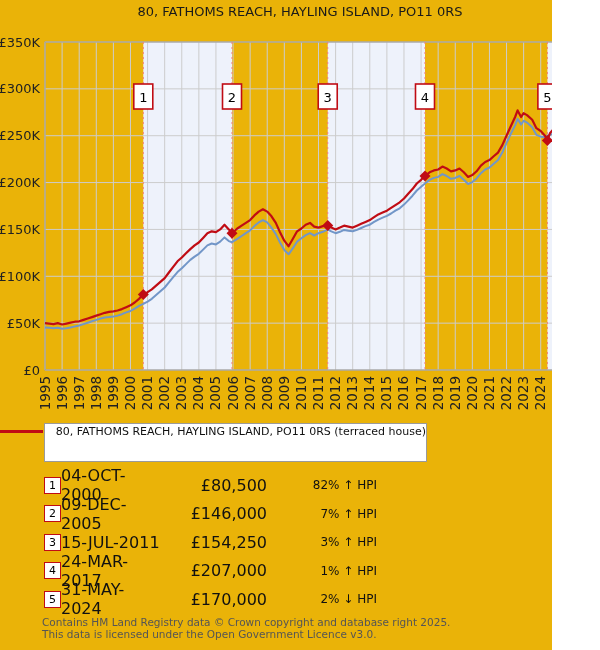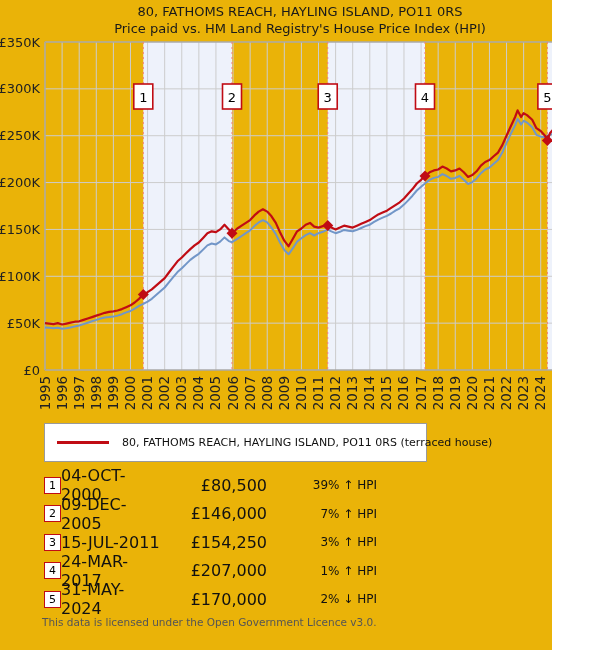--- a/index.html
+++ b/index.html
@@ -2,41 +2,40 @@
 <html><head>
 <meta charset="utf-8">
 <style>
   html,body{margin:0;padding:0;background:#fff;}
   .page{position:relative;width:552px;height:650px;background:#eab308;overflow:hidden;
         font-family:"DejaVu Sans","Liberation Sans",sans-serif;color:#1a1a1a;}
   .title-block{position:absolute;top:3px;left:0;width:600px;text-align:center;}
   .title-line{font-size:13px;line-height:17px;color:#1a1a1a;}
   #chart-svg{position:absolute;top:0;left:0;}
   .legend-box{position:absolute;left:44px;top:423px;width:381px;height:37px;
-              border:1px solid #9a9a9a;background:#fff;display:flex;flex-direction:column;justify-content:center;gap:17px;}
+              border:1px solid #9a9a9a;background:#fff;display:flex;flex-direction:row;justify-content:flex-end;gap:17px;}
   .legend-row{display:flex;align-items:center;height:14px;}
   .legend-swatch{width:52px;height:3px;margin-left:12px;margin-right:13px;flex:0 0 auto;}
   .legend-label{font-size:11px;white-space:nowrap;color:#111;}
   .txn-table{position:absolute;left:44px;top:471px;width:340px;}
   .txn-row{display:flex;align-items:center;height:28.5px;}
   .txn-num{flex:0 0 auto;width:15px;height:15px;border:1px solid #c00c14;color:#000;
            font-size:11px;display:flex;align-items:center;justify-content:center;background:#fff;}
   .txn-date{flex:0 0 auto;width:100px;text-align:left;font-size:16px;color:#111;}
   .txn-price{flex:0 0 auto;width:106px;text-align:right;font-size:16px;color:#111;}
   .txn-hpi{flex:0 0 auto;width:110px;text-align:right;font-size:12px;color:#111;}
   .footer{position:absolute;left:42px;top:617px;width:540px;font-size:10.5px;line-height:11.5px;color:#555;}
 </style>
 </head>
 <body>
 
 <div class="page">
 
   <div class="title-block">
     <div class="title-line">80, FATHOMS REACH, HAYLING ISLAND, PO11 0RS</div>
-    <div class="title-line">Price paid vs. HM Land Registry's House Price Index (HPI)</div>
   </div>
 
   <svg id="chart-svg" width="600" height="420" viewBox="0 0 600 420">
       <defs>
         <pattern id="hatch" width="8" height="8" patternUnits="userSpaceOnUse">
           <path d="M-2,2 L2,-2 M-2,10 L10,-2 M6,10 L10,6" stroke="#c4c4c4" stroke-width="1" fill="none"></path>
         </pattern>
       </defs>
       <rect x="143.2890625" y="42" width="88.71656250000092" height="328" fill="#eef2fb"></rect>
       <rect x="327.73062499999935" y="42" width="97.26343750000098" height="328" fill="#eef2fb"></rect>
@@ -155,21 +154,21 @@
       <span class="legend-swatch" style="background: rgb(192, 12, 20);"></span>
       <span class="legend-label">80, FATHOMS REACH, HAYLING ISLAND, PO11 0RS (terraced house)</span>
     </div>
   </div>
 
   <div class="txn-table">
       <div class="txn-row">
         <span class="txn-num">1</span>
         <span class="txn-date">04-OCT-2000</span>
         <span class="txn-price">£80,500</span>
-        <span class="txn-hpi">39% ↑ HPI</span>
+        <span class="txn-hpi">82% ↑ HPI</span>
       </div>
       <div class="txn-row">
         <span class="txn-num">2</span>
         <span class="txn-date">09-DEC-2005</span>
         <span class="txn-price">£146,000</span>
         <span class="txn-hpi">7% ↑ HPI</span>
       </div>
       <div class="txn-row">
         <span class="txn-num">3</span>
         <span class="txn-date">15-JUL-2011</span>
@@ -184,16 +183,17 @@
       </div>
       <div class="txn-row">
         <span class="txn-num">5</span>
         <span class="txn-date">31-MAY-2024</span>
         <span class="txn-price">£170,000</span>
         <span class="txn-hpi">2% ↓ HPI</span>
       </div>
     </div>
 
   <div class="footer">
+    <div>Contains HM Land Registry data © Crown copyright and database right 2025.</div>
     <div>This data is licensed under the Open Government Licence v3.0.</div>
   </div>
 
 </div>
 
 </body></html>

